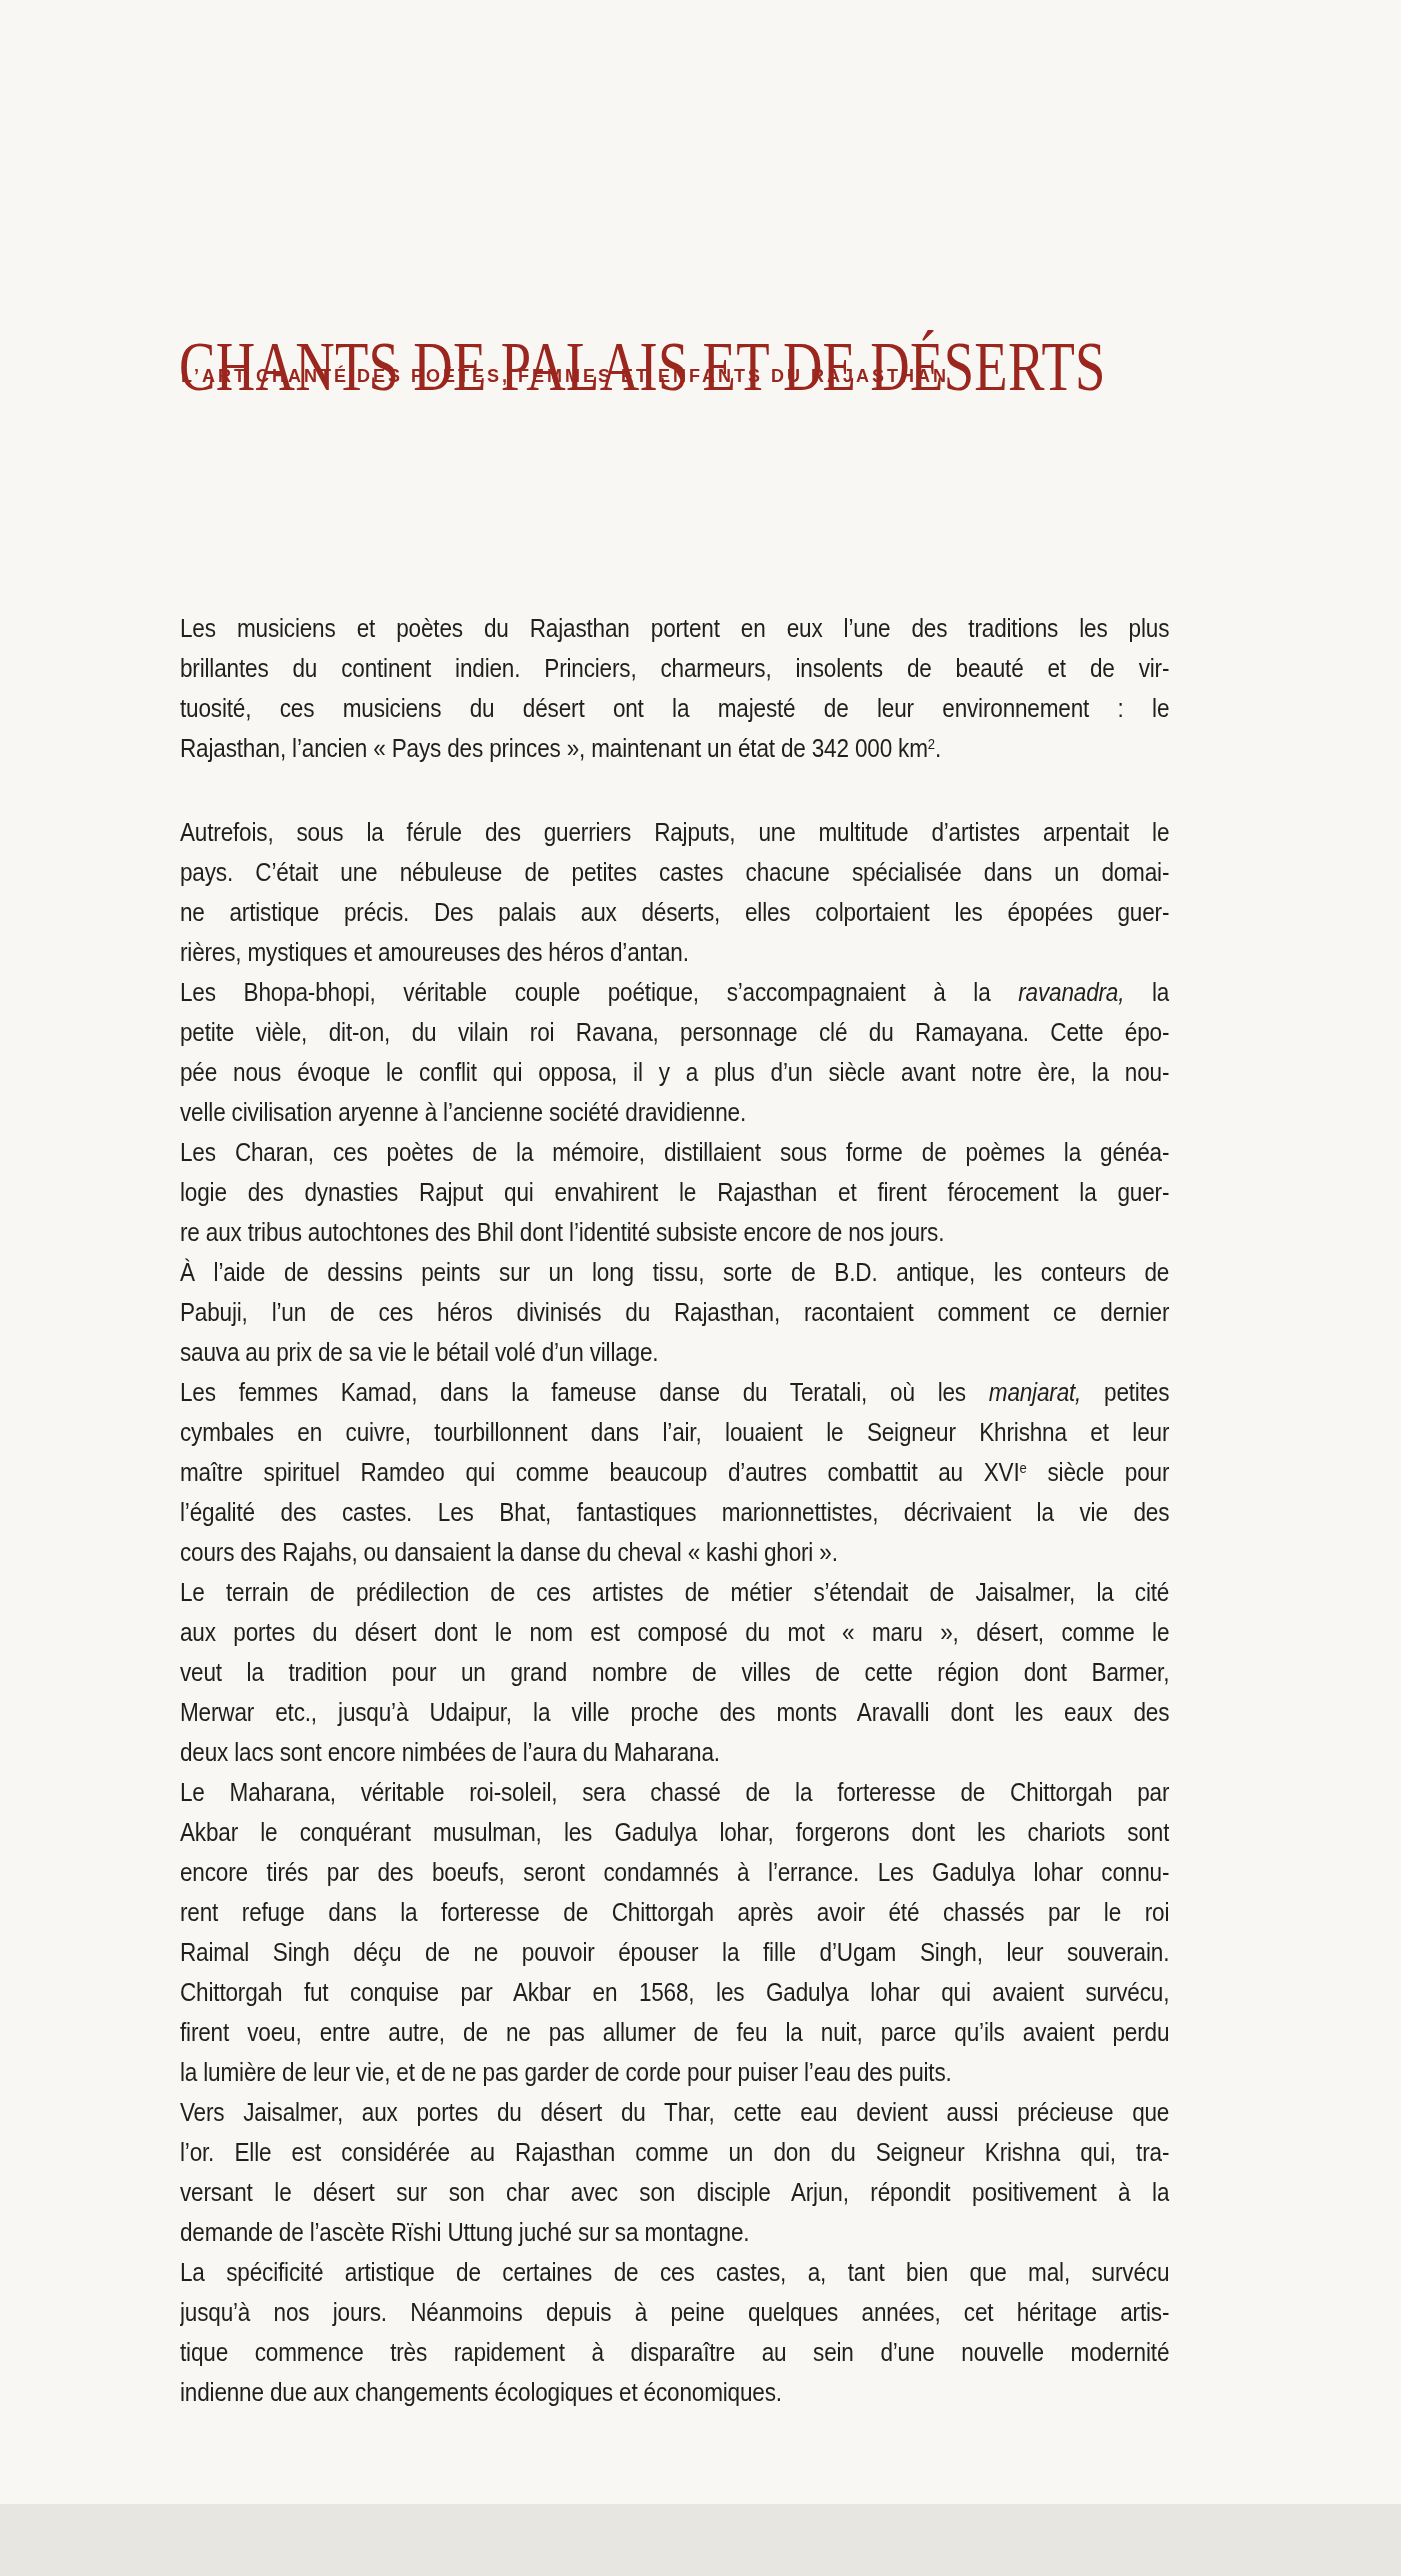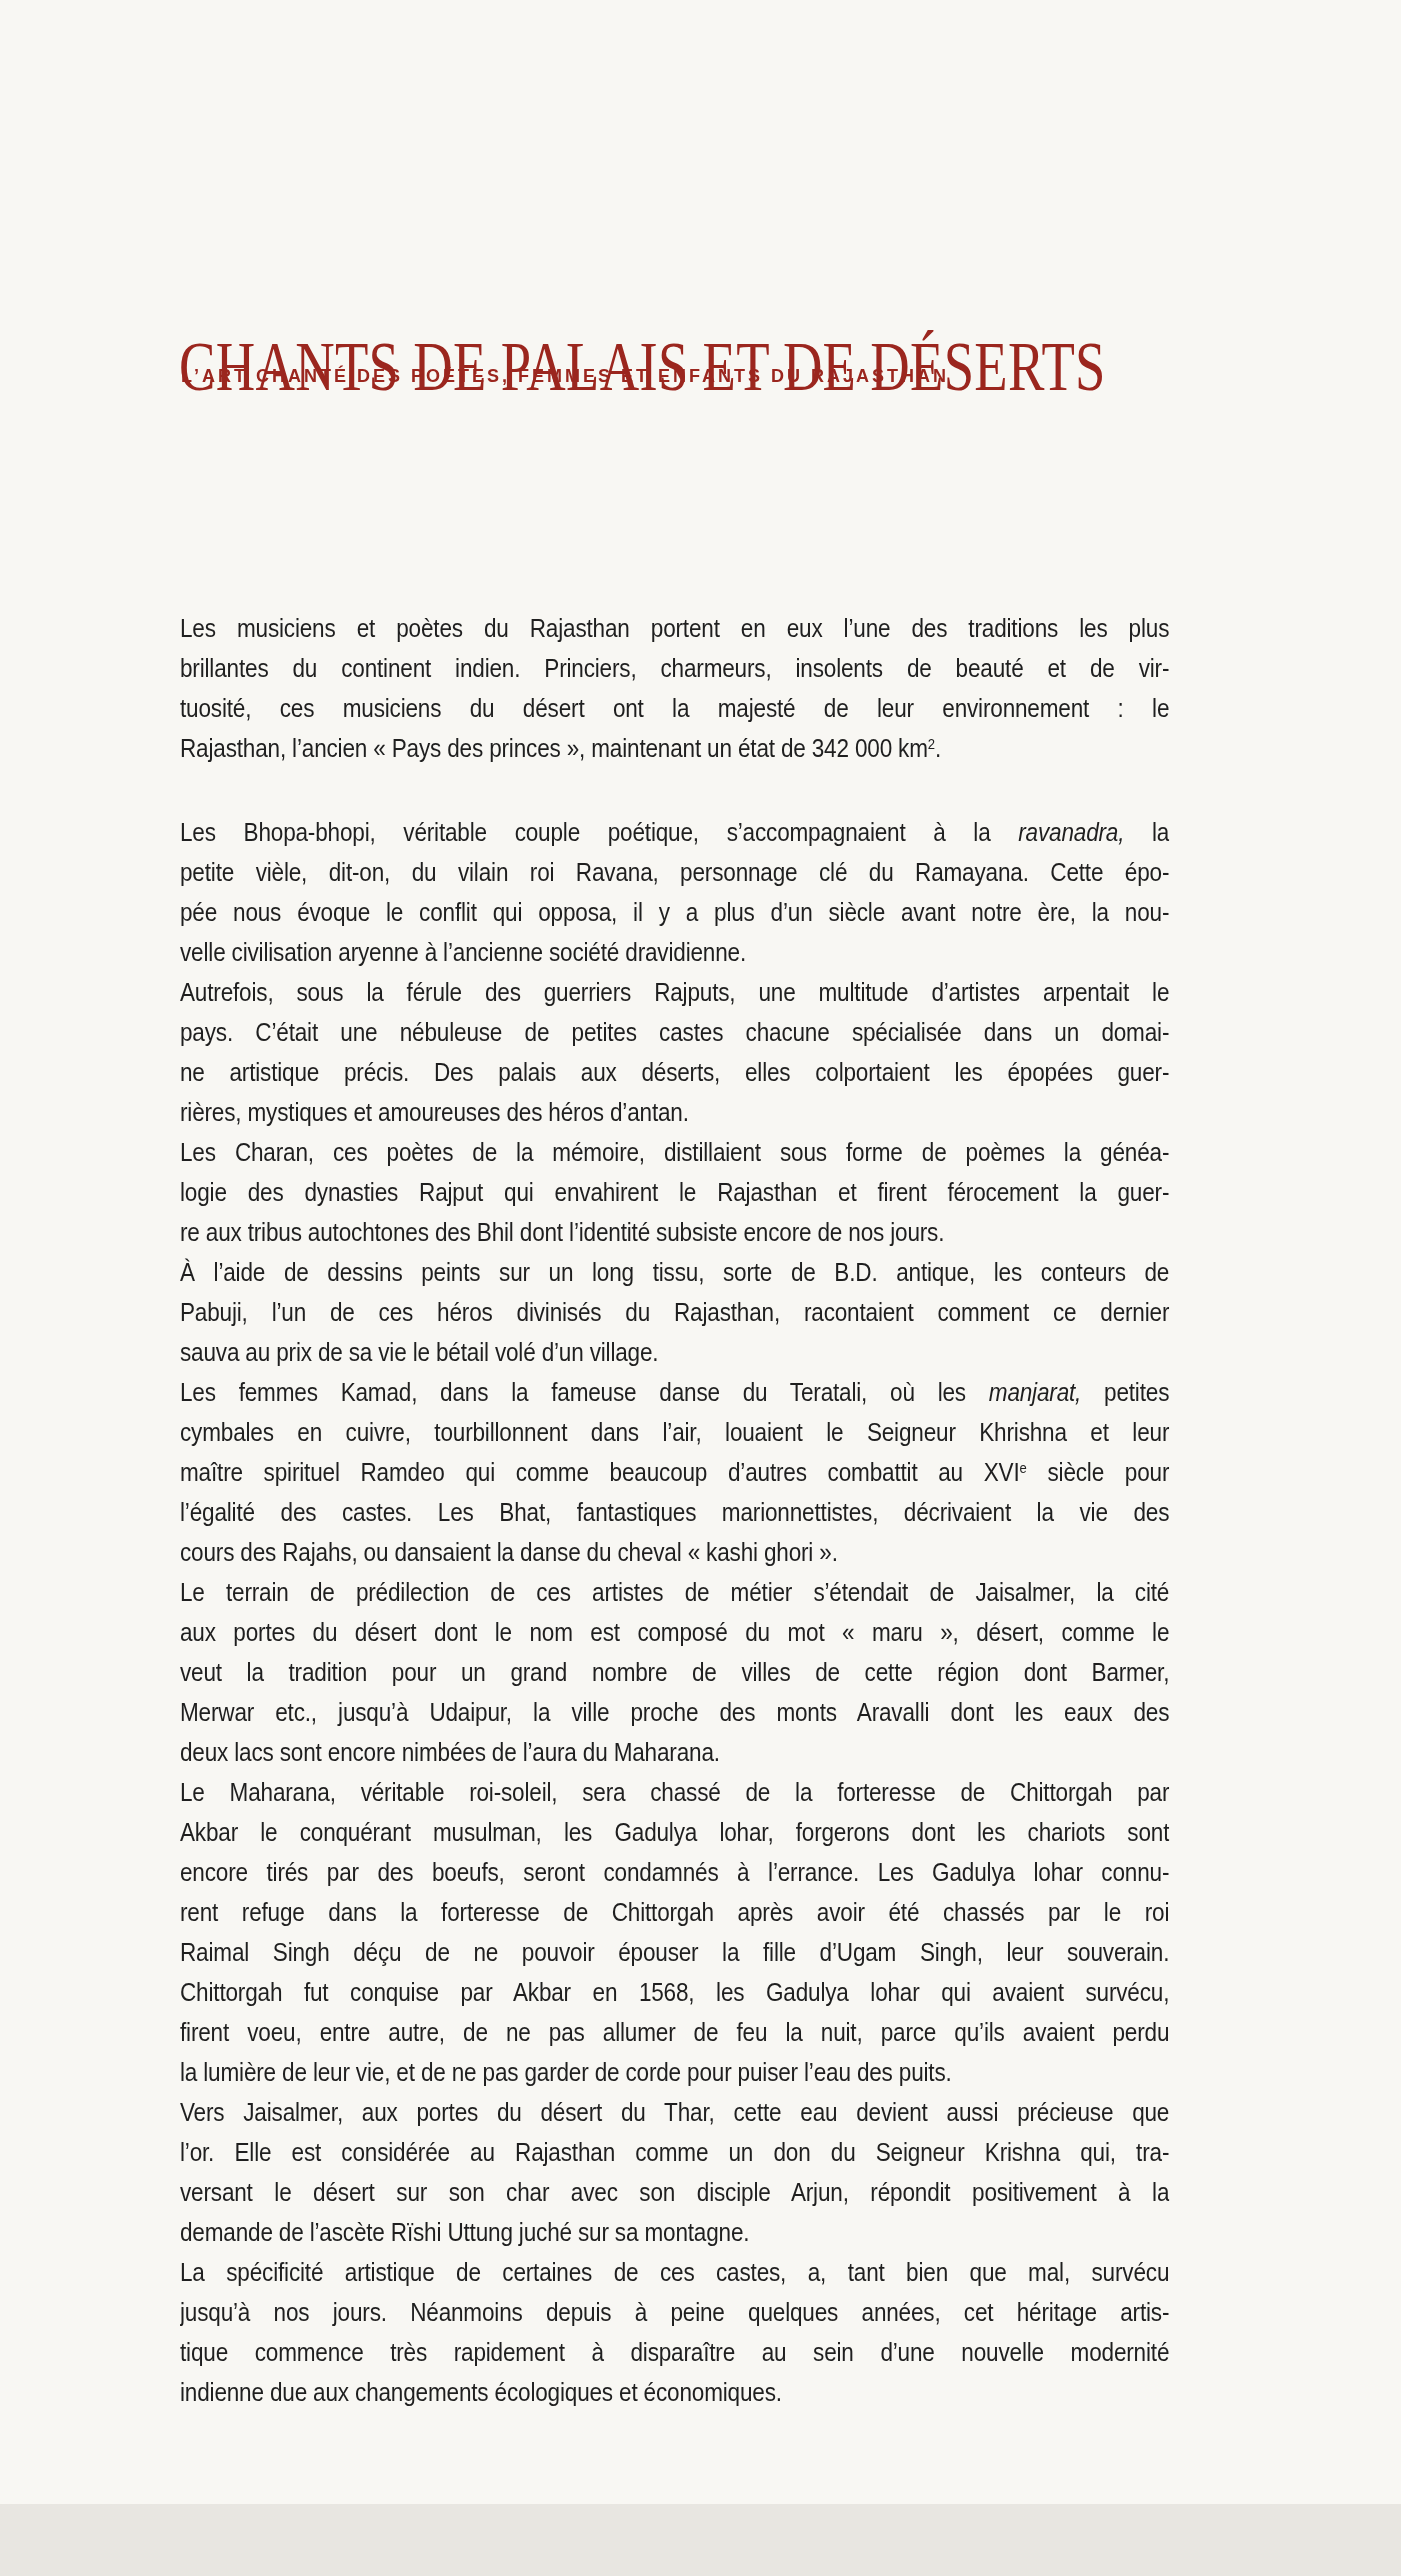--- a/index.html
+++ b/index.html
@@ -71,31 +71,31 @@
   <div class="bodytext">
 
     <div class="para gap-after">
       <div class="line">Les musiciens et poètes du Rajasthan portent en eux l’une des traditions les plus</div>
       <div class="line">brillantes du continent indien. Princiers, charmeurs, insolents de beauté et de vir-</div>
       <div class="line">tuosité, ces musiciens du désert ont la majesté de leur environnement : le</div>
       <div class="line last"><span>Rajasthan, l’ancien « Pays des princes », maintenant un état de 342 000 km</span><sup>2</sup><span>.</span></div>
     </div>
 
     <div class="para">
+      <div class="line">Autrefois, sous la férule des guerriers Rajputs, une multitude d’artistes arpentait le</div>
+      <div class="line">pays. C’était une nébuleuse de petites castes chacune spécialisée dans un domai-</div>
+      <div class="line">ne artistique précis. Des palais aux déserts, elles colportaient les épopées guer-</div>
+      <div class="line last">rières, mystiques et amoureuses des héros d’antan.</div>
+    </div>
+
+    <div class="para">
       <div class="line"><span>Les Bhopa-bhopi, véritable couple poétique, s’accompagnaient à la </span><i>ravanadra,</i><span> la</span></div>
       <div class="line">petite vièle, dit-on, du vilain roi Ravana, personnage clé du Ramayana. Cette épo-</div>
       <div class="line">pée nous évoque le conflit qui opposa, il y a plus d’un siècle avant notre ère, la nou-</div>
       <div class="line last">velle civilisation aryenne à l’ancienne société dravidienne.</div>
-    </div>
-
-    <div class="para">
-      <div class="line">Autrefois, sous la férule des guerriers Rajputs, une multitude d’artistes arpentait le</div>
-      <div class="line">pays. C’était une nébuleuse de petites castes chacune spécialisée dans un domai-</div>
-      <div class="line">ne artistique précis. Des palais aux déserts, elles colportaient les épopées guer-</div>
-      <div class="line last">rières, mystiques et amoureuses des héros d’antan.</div>
     </div>
 
     <div class="para">
       <div class="line">Les Charan, ces poètes de la mémoire, distillaient sous forme de poèmes la généa-</div>
       <div class="line">logie des dynasties Rajput qui envahirent le Rajasthan et firent férocement la guer-</div>
       <div class="line last">re aux tribus autochtones des Bhil dont l’identité subsiste encore de nos jours.</div>
     </div>
 
     <div class="para">
       <div class="line">À l’aide de dessins peints sur un long tissu, sorte de B.D. antique, les conteurs de</div>

